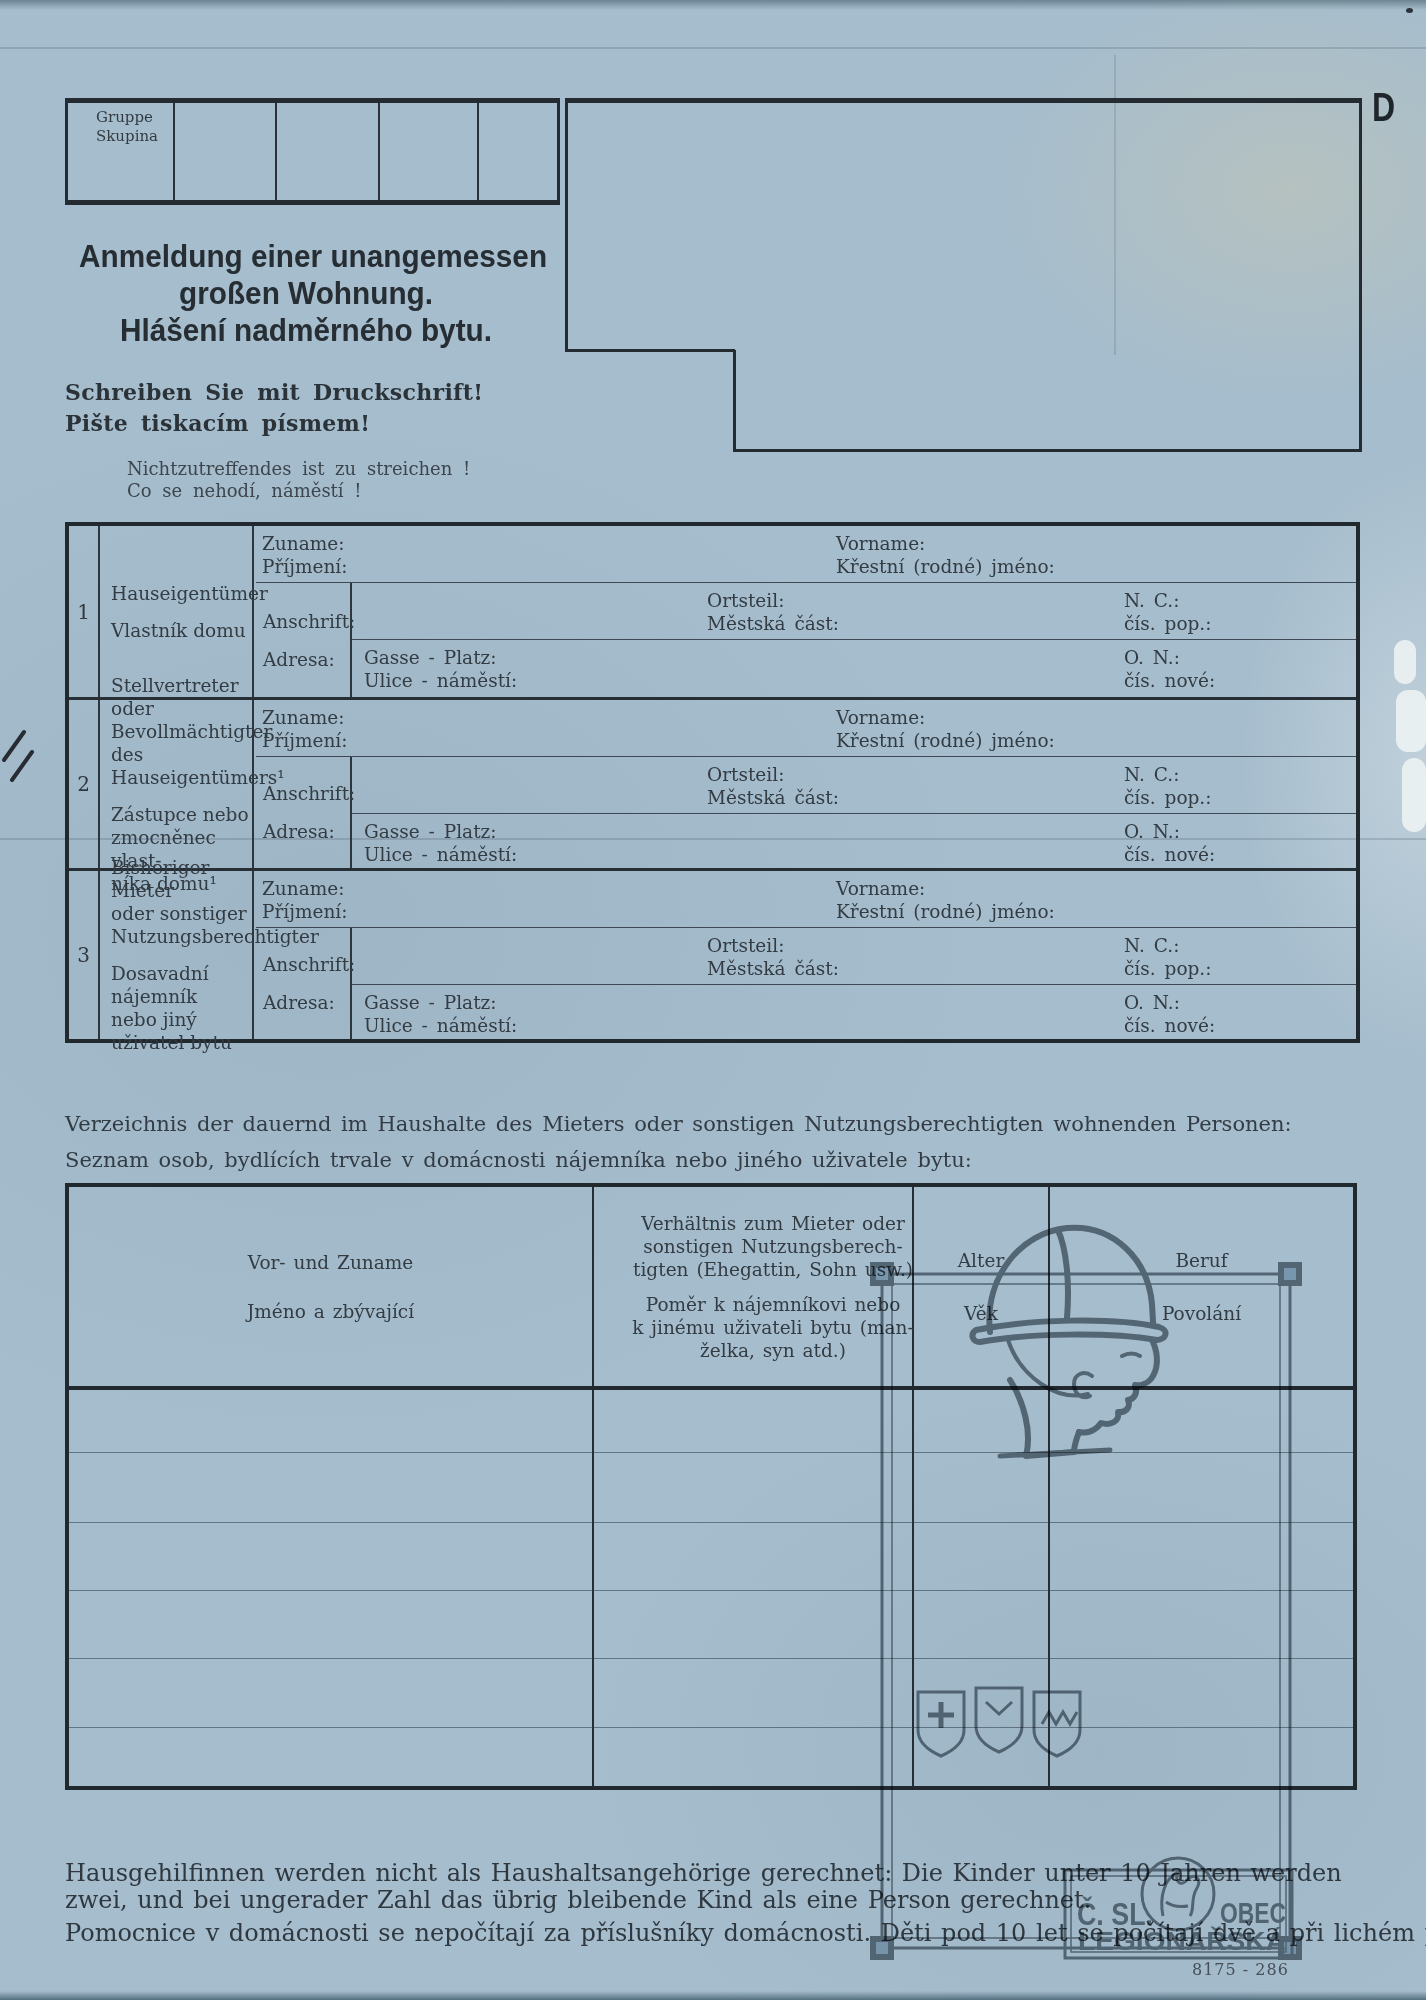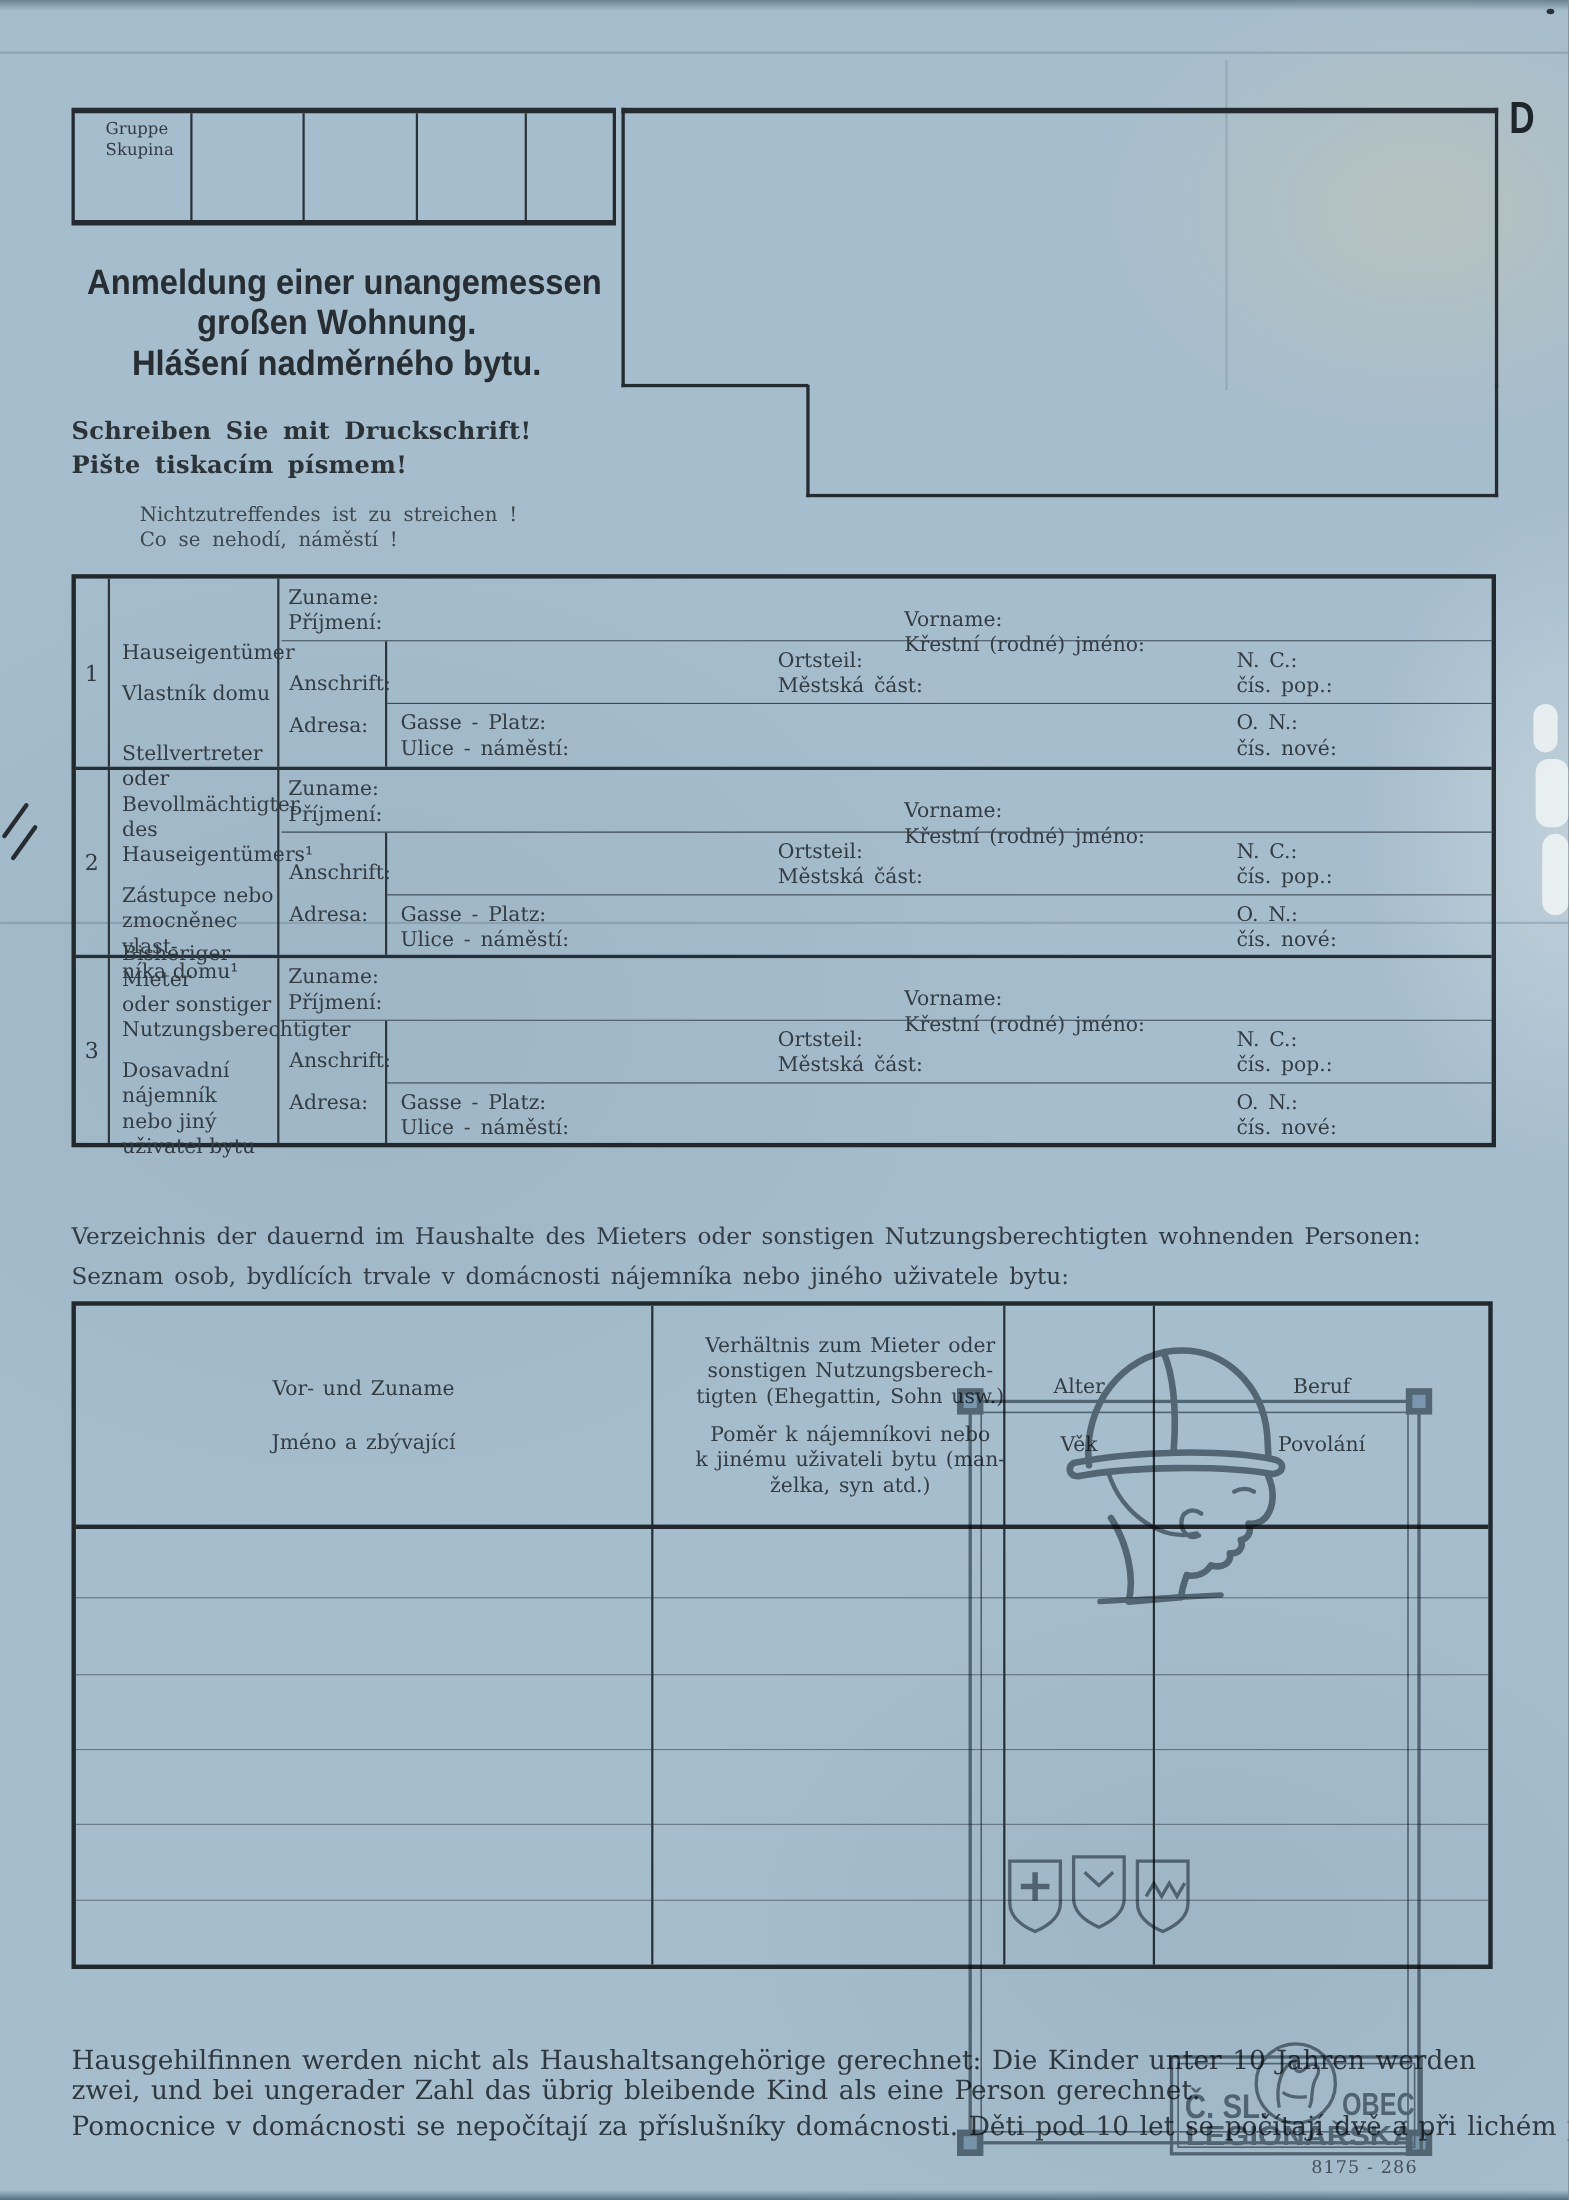--- a/index.html
+++ b/index.html
@@ -60,21 +60,21 @@
   .sub.b{top:57px;}
   .sub.c{top:114px;}
   .line-b{position:absolute;left:96px;right:0;top:113px;height:1px;background:rgba(35,45,55,.8);}
   .anschrift{position:absolute;left:0;top:57px;bottom:0;width:96px;box-sizing:border-box;border-right:2px solid #2e363d;
     display:flex;flex-direction:column;justify-content:center;padding-left:7px;}
   .anschrift span{display:block;}
   .anschrift .cs{margin-top:15px;}
   .fl{position:absolute;font-size:18.5px;line-height:23px;color:#333c43;word-spacing:3px;}
   .fl span{display:block;}
   .fl.zuname{left:6px;top:6px;}
-  .fl.vorname{left:566px;top:6px;margin-top:20px;}
+  .fl.vorname{left:580px;top:6px;}
   .fl.ortsteil{left:451px;top:6px;}
   .fl.nc{left:868px;top:6px;}
   .fl.gasse{left:108px;top:6px;}
   .fl.on{left:868px;top:6px;}
   .anschrift{font-size:18.5px;line-height:23px;color:#333c43;}
 
   
   .sec-h{position:absolute;left:65px;font-size:21px;color:#333c44;word-spacing:3px;}
 
   

